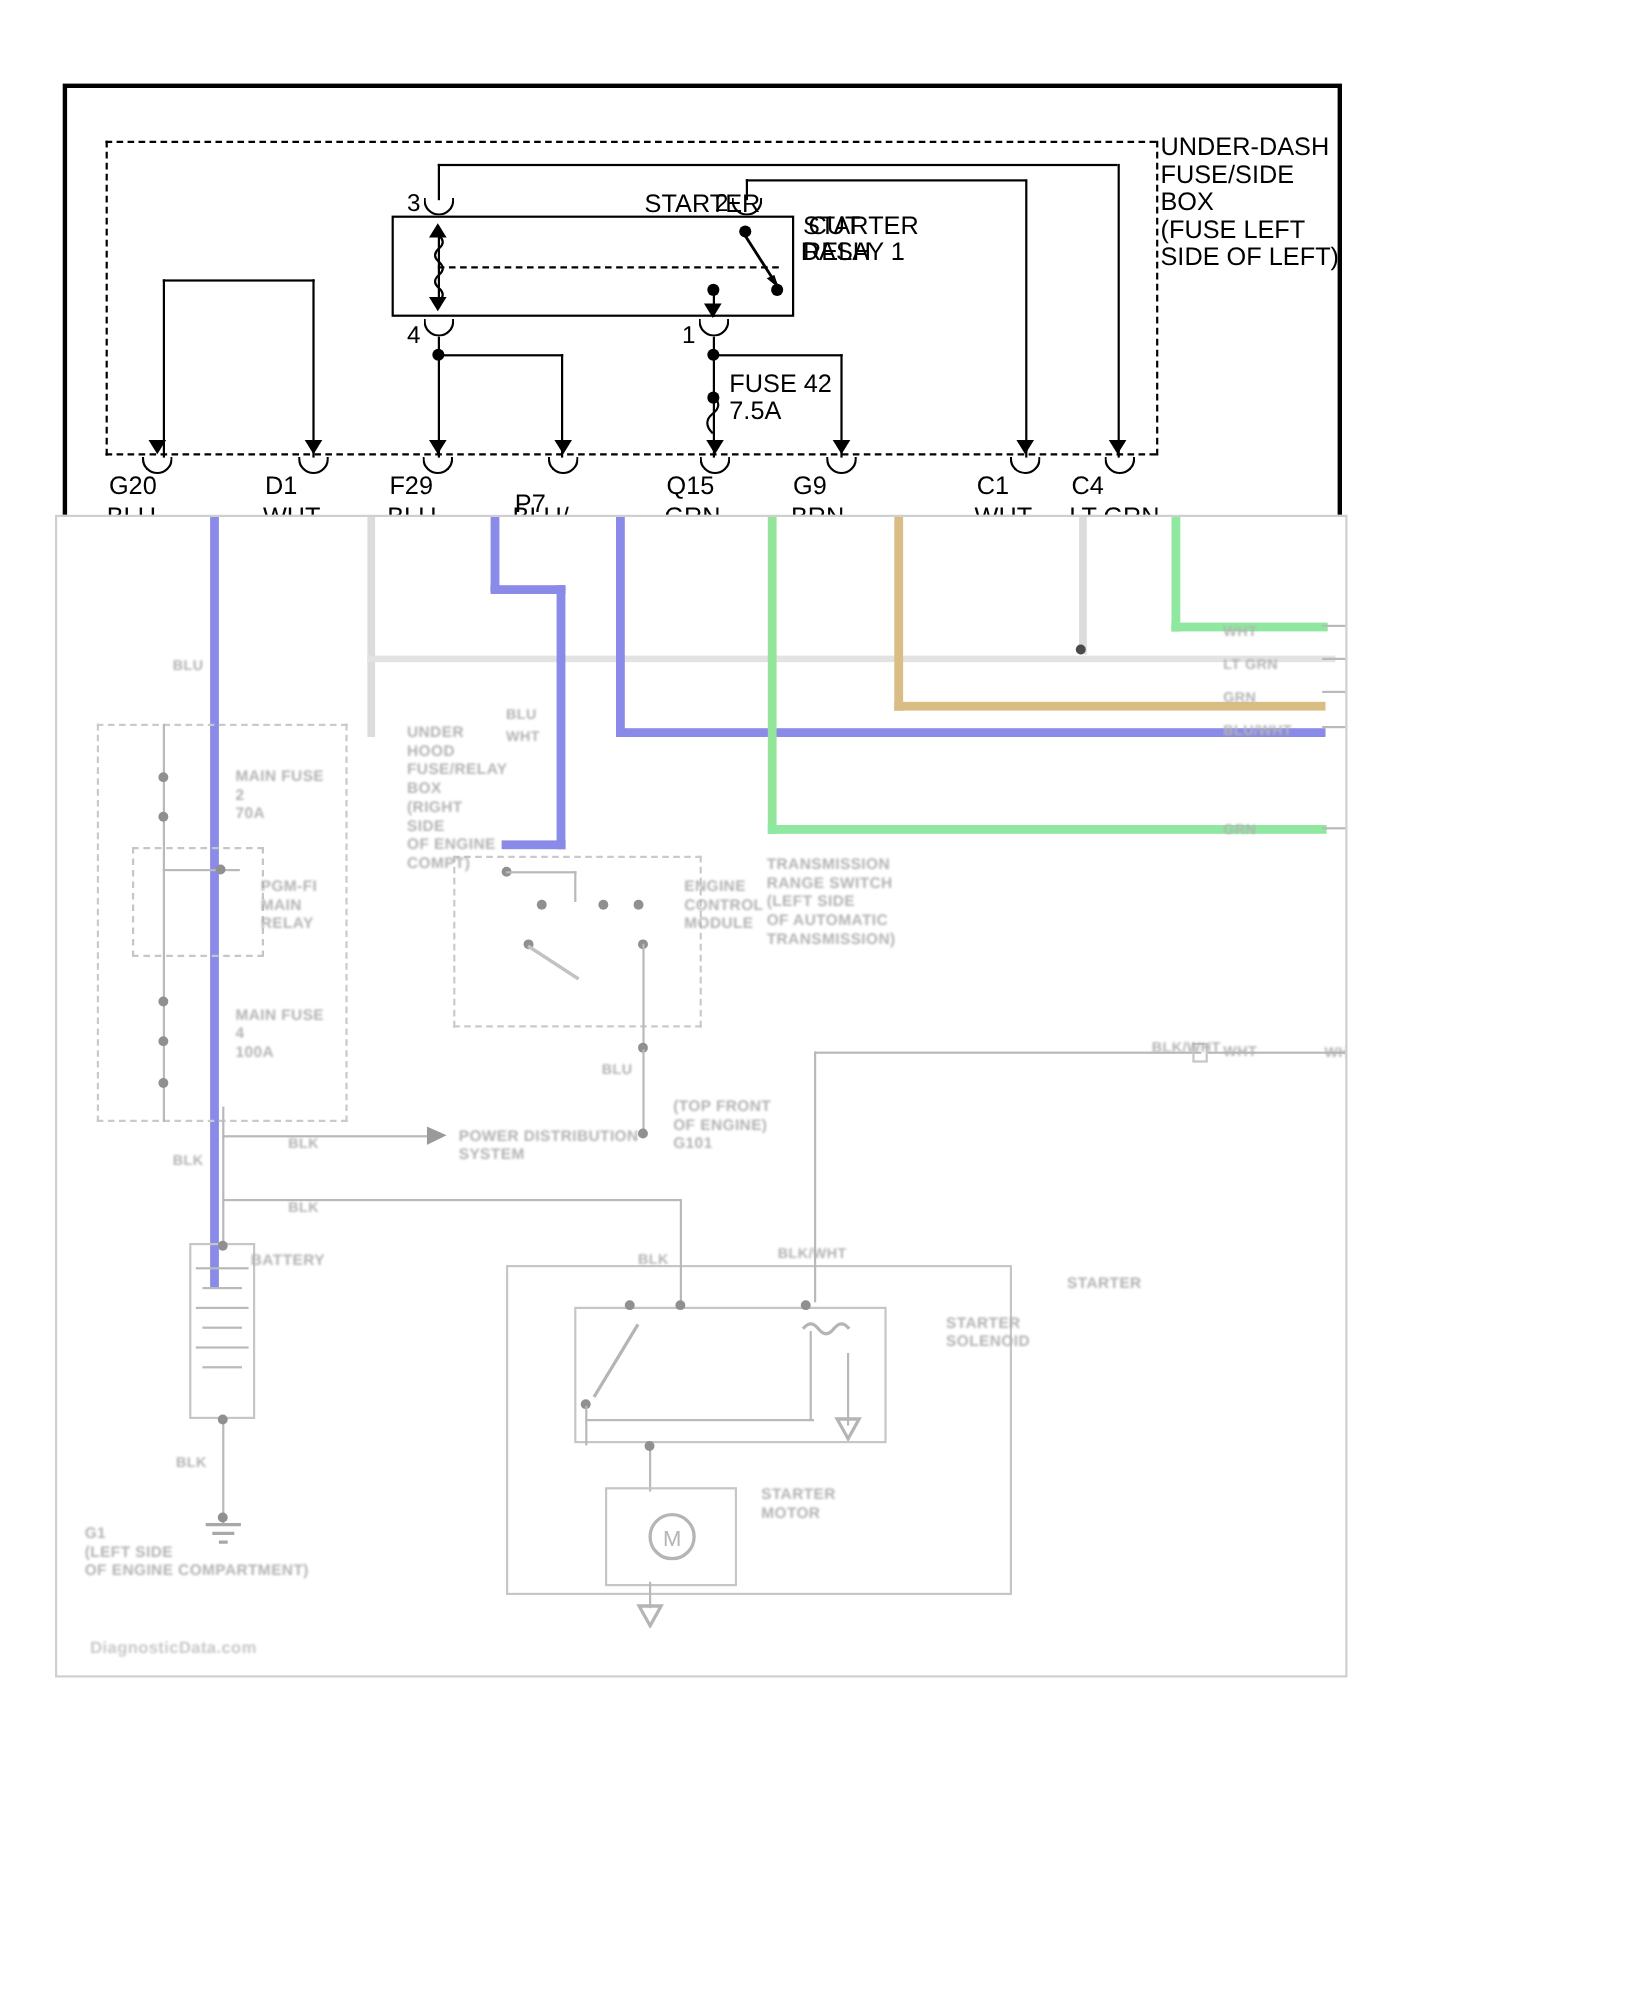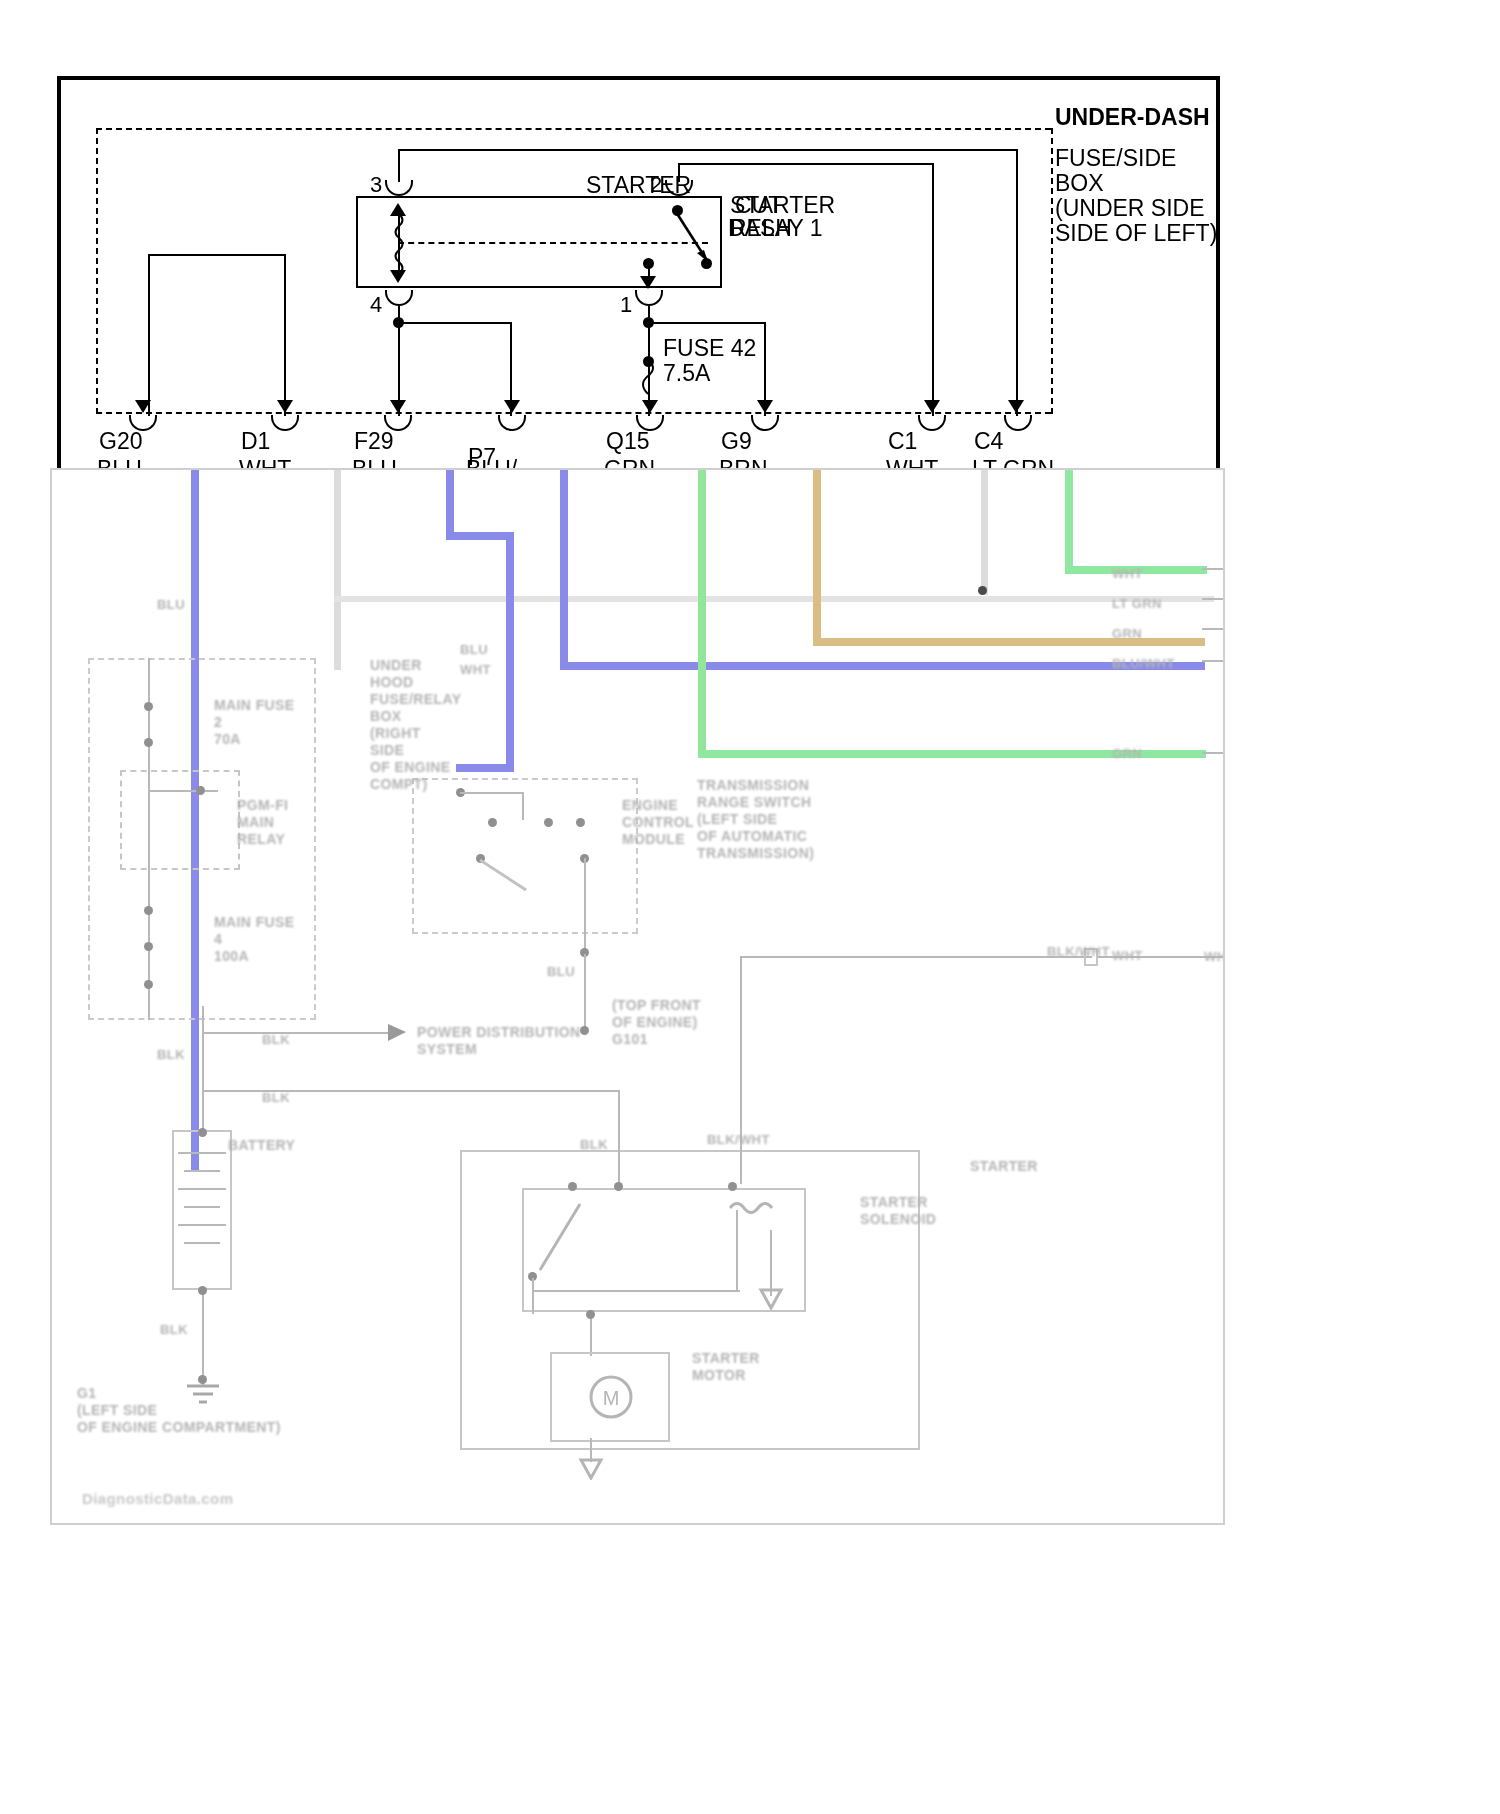--- a/index.html
+++ b/index.html
@@ -57,25 +57,25 @@
 
 <div id="page">
 
   <div id="frame"></div>
 
   <div class="dash-h" style="left:96px;top:128px;width:955px;"></div>
   <div class="dash-v" style="left:96px;top:128px;height:286px;"></div>
   <div class="dash-h" style="left:96px;top:412px;width:955px;"></div>
   <div class="dash-v" style="left:1051px;top:128px;height:286px;"></div>
 
-  <div class="txt lbl-lg" style="left:1055px;top:104px;font-weight:bold;"><span>UNDER-DASH</span>
+  <div class="txt lbl-lg" style="left:1055px;top:120px;"><span>UNDER-DASH</span>
   </div>
   <div class="txt lbl-lg" style="left:1055px;top:145px;">FUSE/SIDE</div>
   <div class="txt lbl-lg" style="left:1055px;top:170px;">BOX</div>
-  <div class="txt lbl-lg" style="left:1055px;top:195px;">(UNDER SIDE</div>
+  <div class="txt lbl-lg" style="left:1055px;top:195px;">(FUSE LEFT</div>
   <div class="txt lbl-lg" style="left:1055px;top:220px;">SIDE OF LEFT)</div>
 
   <div class="box" style="left:356px;top:196px;width:366px;height:92px;"></div>
 
   <div class="dash-h" style="left:398px;top:242px;width:310px;"></div>
 
   <div class="ln v" style="left:398px;top:206px;height:74px;"></div>
   <svg style="position:absolute;left:388px;top:212px;" width="22" height="64">
     <path d="M11 2 q7 6 0 12 q-7 6 0 12 q7 6 0 12 q-7 6 0 12 q7 6 0 12" fill="none" stroke="#000" stroke-width="2"></path>
   </svg>

